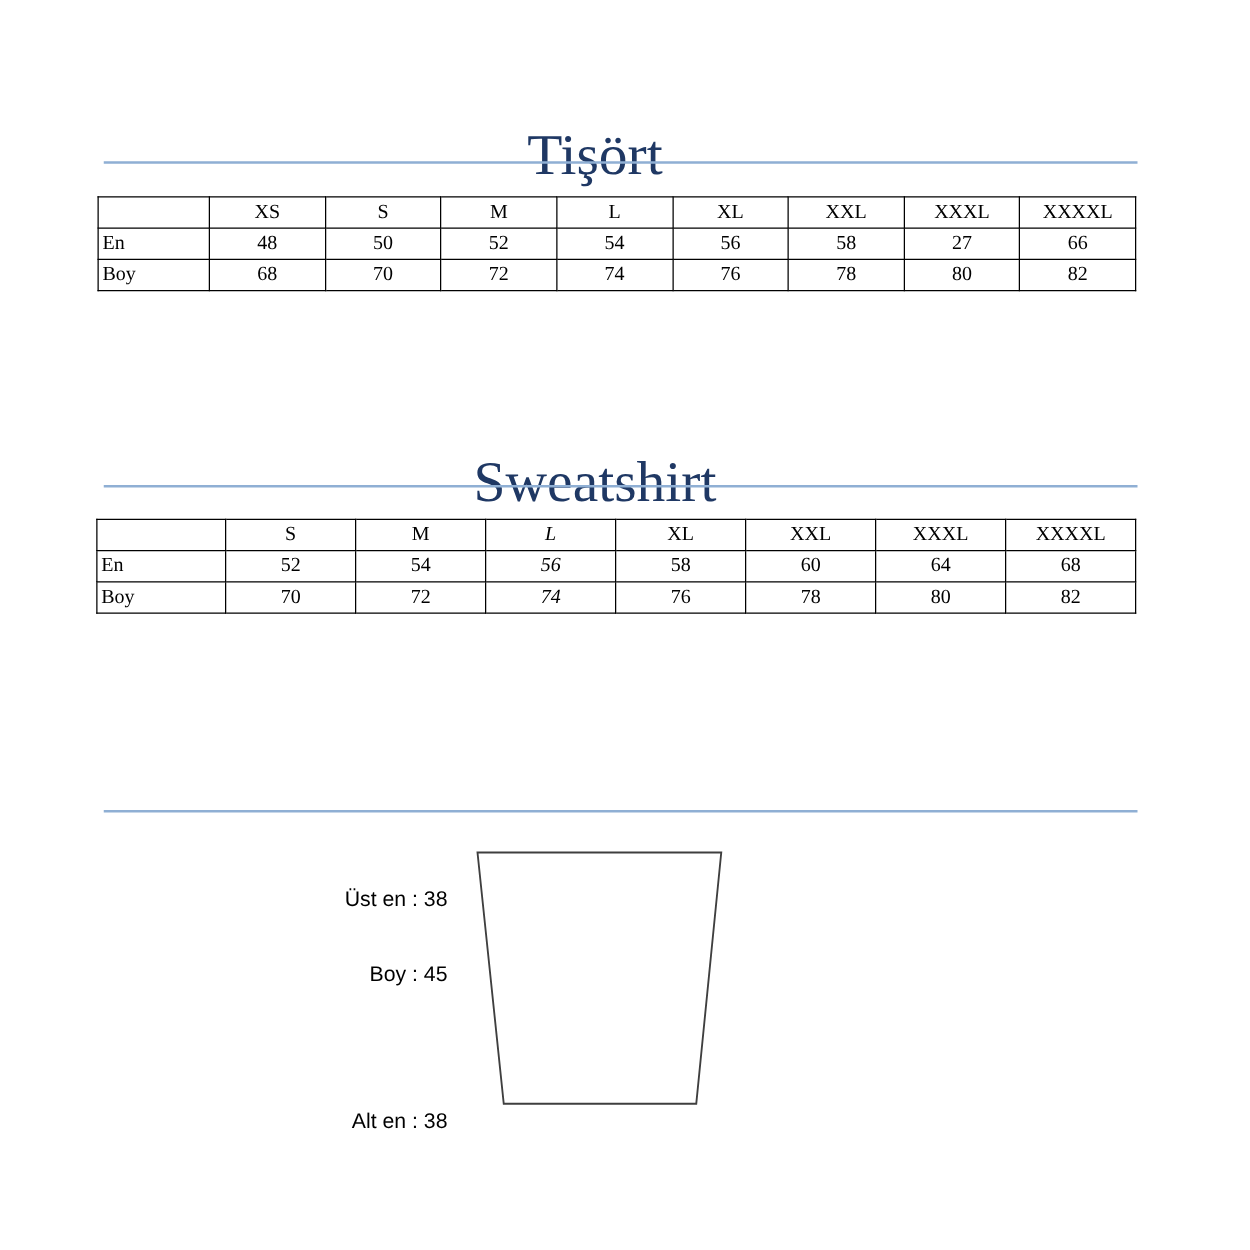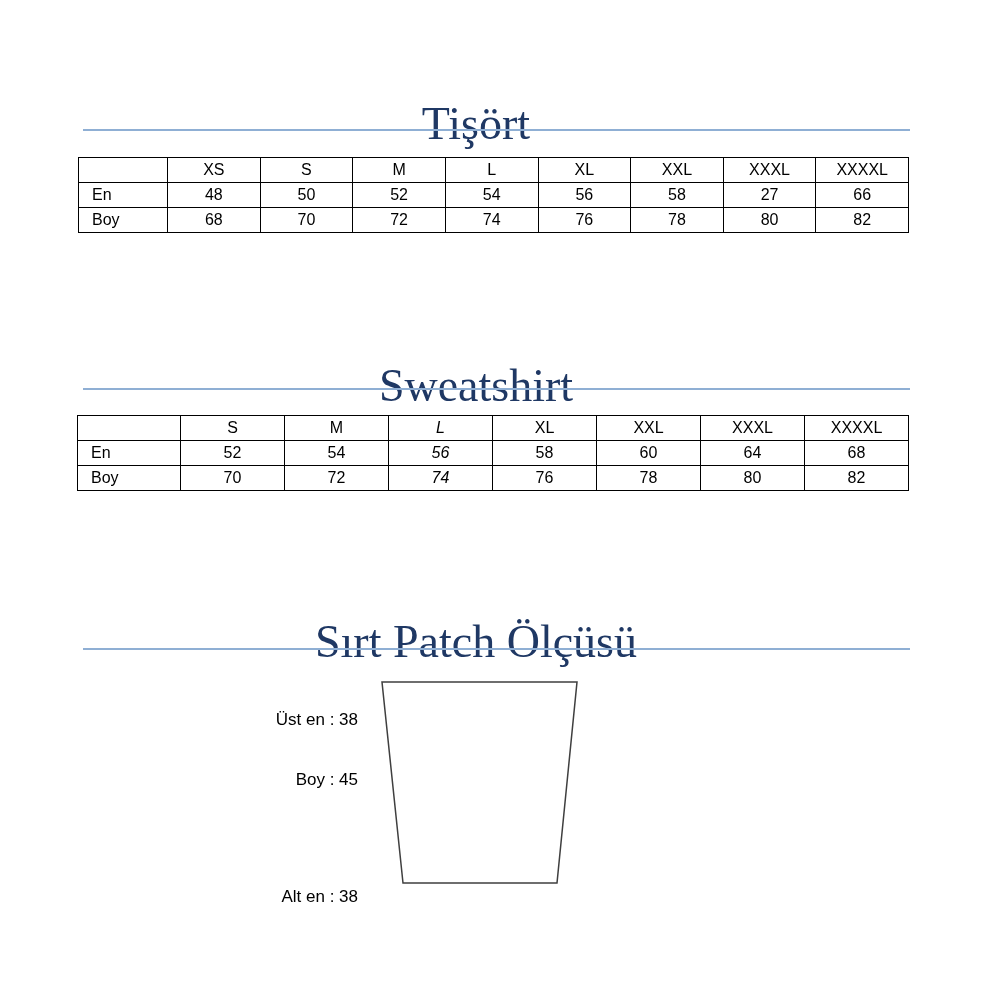--- a/index.html
+++ b/index.html
@@ -37,27 +37,27 @@
     table-layout:fixed;
     font-size:16px;
     color:var(--text);
   }
   table.size-table th,table.size-table td{
     border:1.5px solid var(--table_border);
     height:24px;
     padding:0;
     text-align:center;
     font-weight:400;
-    font-family:Liberation Sans, sans-serif;
+    font-family:Liberation Serif, serif;
     vertical-align:middle;
     overflow:hidden;
   }
   table.size-table th.row-label{
     text-align:left;
-    padding-left:13px;
+    padding-left:3px;
   }
   table.size-table .italic{font-style:italic;}
   #table-tshirt{left:78px;top:157px;width:831px;}
   #table-sweatshirt{left:77px;top:415px;width:832px;}
   .patch-label{
     position:absolute;left:228px;width:130px;
     text-align:right;
     font-size:17px;line-height:22px;
     color:var(--text);
     white-space:nowrap;
@@ -156,21 +156,20 @@
           <td>72</td>
           <td class="italic">74</td>
           <td>76</td>
           <td>78</td>
           <td>80</td>
           <td>82</td>
         </tr>
       </tbody>
     </table>
 
-  <h1 class="doc-title" id="title-patch">Sırt Patch Ölçüsü</h1>
   <div class="rule" id="rule-patch"></div>
 
   <div class="patch-label" id="patch-label-top">Üst en : 38</div>
   <div class="patch-label" id="patch-label-middle">Boy : 45</div>
   <div class="patch-label" id="patch-label-bottom">Alt en : 38</div>
 
   <svg id="patch-shape-svg" width="220" height="226" viewBox="0 0 220 226">
     <polygon points="12,12 207,12 187,213 33,213" fill="none" stroke="var(--shape_stroke)" stroke-width="1.5"></polygon>
   </svg>
 

